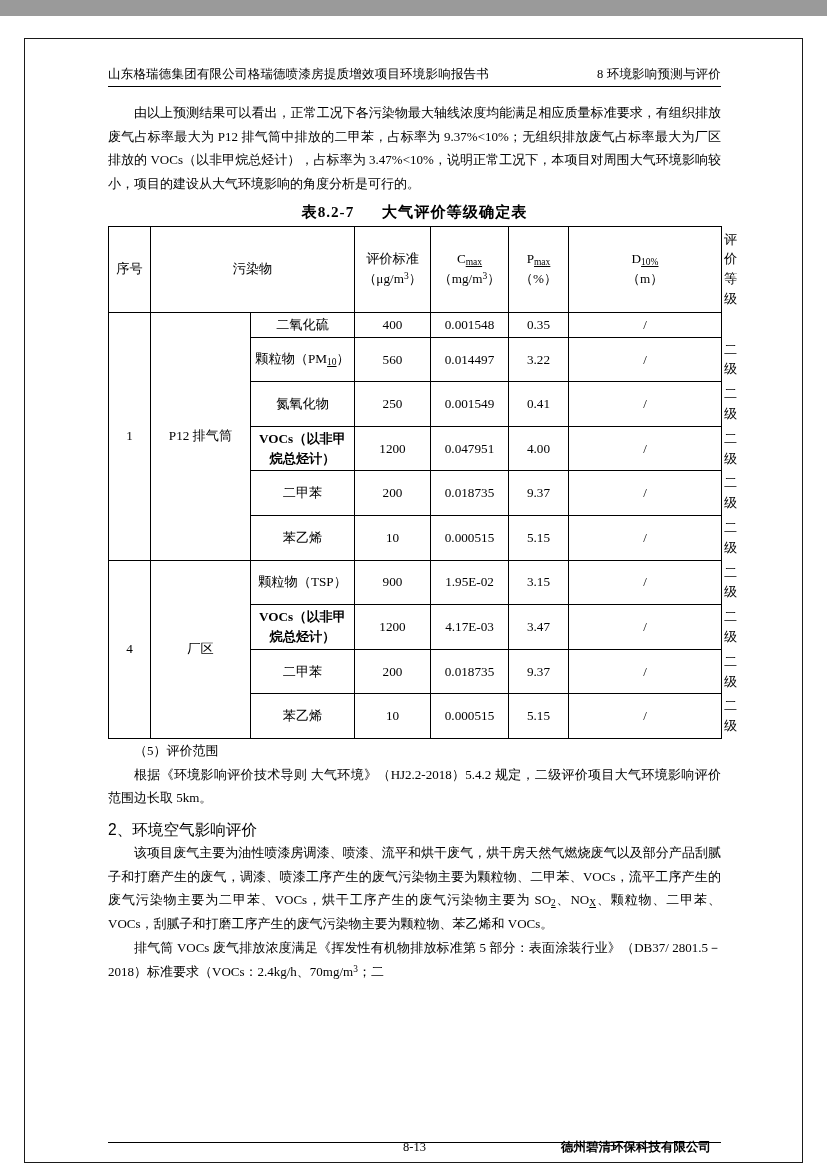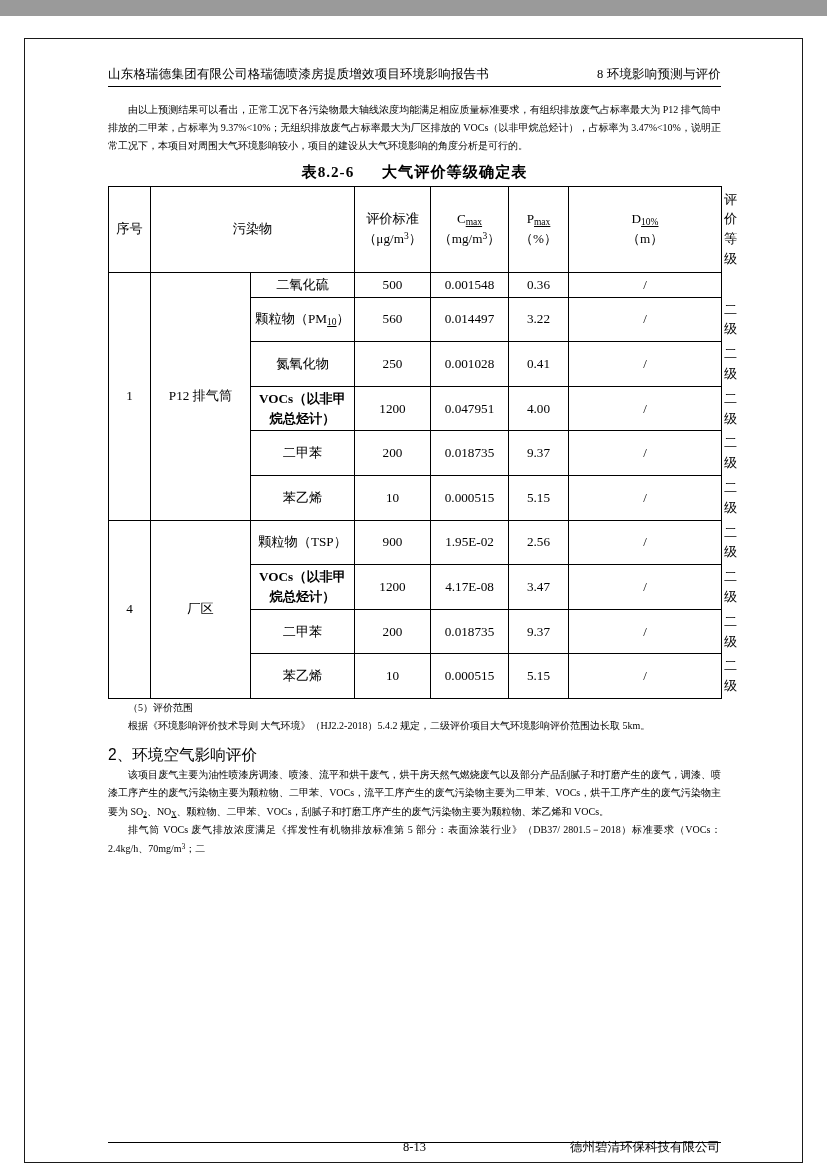--- a/index.html
+++ b/index.html
@@ -41,21 +41,21 @@
     font-size: 12.5px;
     padding-bottom: 3px;
     border-bottom: 1.2px solid #000;
     letter-spacing: 0.2px;
   }
   .header-left { white-space: nowrap; }
   .header-right { white-space: nowrap; text-align: center; }
 
   
   p.para {
-    font-size: 10px;
+    font-size: 13px;
     line-height: 1.82;
     margin: 0;
     text-align: justify;
     text-justify: inter-ideograph;
     text-indent: 2em;
   }
   p.first-para { margin-top: 14px; }
   .bold-head {
     font-size: 15.6px;
     font-weight: normal;
@@ -107,40 +107,41 @@
     justify-content: center;
     align-items: center;
   }
   .footer-page {
     position: absolute;
     left: 50%;
     transform: translateX(-50%);
   }
   .footer-right {
     position: absolute;
-    right: 1px;
+    right: 10px;
+    font-weight: bold;
   }
 </style>
 </head>
 <body>
 
 <div class="page">
   <div class="page-frame"></div>
 
   <div class="content">
 
     <div class="header">
       <div class="header-left">山东格瑞德集团有限公司格瑞德喷漆房提质增效项目环境影响报告书</div>
       <div class="header-right">8 环境影响预测与评价</div>
     </div>
 
     <p class="para first-para">由以上预测结果可以看出，正常工况下各污染物最大轴线浓度均能满足相应质量标准要求，有组织排放废气占标率最大为 P12 排气筒中排放的二甲苯，占标率为 9.37%&lt;10%；无组织排放废气占标率最大为厂区排放的 VOCs（以非甲烷总烃计），占标率为 3.47%&lt;10%，说明正常工况下，本项目对周围大气环境影响较小，项目的建设从大气环境影响的角度分析是可行的。</p>
 
     <div class="table-caption">
-      <span>表8.2-6</span>
+      <span>表8.2-7</span>
       <span style="display:inline-block;width:18px"></span>
       <span>大气评价等级确定表</span>
     </div>
 
     <table class="dt">
       <colgroup>
         <col style="width:42px">
         <col style="width:100px">
         <col style="width:104px">
         <col style="width:76px">
@@ -172,38 +173,38 @@
           <th>
             <span>评价等</span><br><span>级</span>
           </th>
         </tr>
       </thead>
       <tbody>
           <tr>
             <td rowspan="6">1</td>
             <td rowspan="6">P12 排气筒</td>
             <td>二氧化硫</td>
-            <td>500</td>
+            <td>400</td>
             <td>0.001548</td>
-            <td>0.36</td>
+            <td>0.35</td>
             <td colspan="2">/</td>
             <td></td>
           </tr>
           <tr>
             <td>颗粒物（PM<sub>10</sub>）</td>
             <td>560</td>
             <td>0.014497</td>
             <td>3.22</td>
             <td colspan="2">/</td>
             <td>二级</td>
           </tr>
           <tr>
             <td>氮氧化物</td>
             <td>250</td>
-            <td>0.001028</td>
+            <td>0.001549</td>
             <td>0.41</td>
             <td colspan="2">/</td>
             <td>二级</td>
           </tr>
           <tr>
             <td class="tall">VOCs（以非甲烷总烃计）</td>
             <td>1200</td>
             <td>0.047951</td>
             <td>4.00</td>
             <td colspan="2">/</td>
@@ -224,28 +225,28 @@
             <td>5.15</td>
             <td colspan="2">/</td>
             <td>二级</td>
           </tr>
           <tr>
             <td rowspan="4">4</td>
             <td rowspan="4">厂区</td>
             <td>颗粒物（TSP）</td>
             <td>900</td>
             <td>1.95E-02</td>
-            <td>2.56</td>
+            <td>3.15</td>
             <td colspan="2">/</td>
             <td>二级</td>
           </tr>
           <tr>
             <td class="tall">VOCs（以非甲烷总烃计）</td>
             <td>1200</td>
-            <td>4.17E-08</td>
+            <td>4.17E-03</td>
             <td>3.47</td>
             <td colspan="2">/</td>
             <td>二级</td>
           </tr>
           <tr>
             <td>二甲苯</td>
             <td>200</td>
             <td>0.018735</td>
             <td>9.37</td>
             <td colspan="2">/</td>

